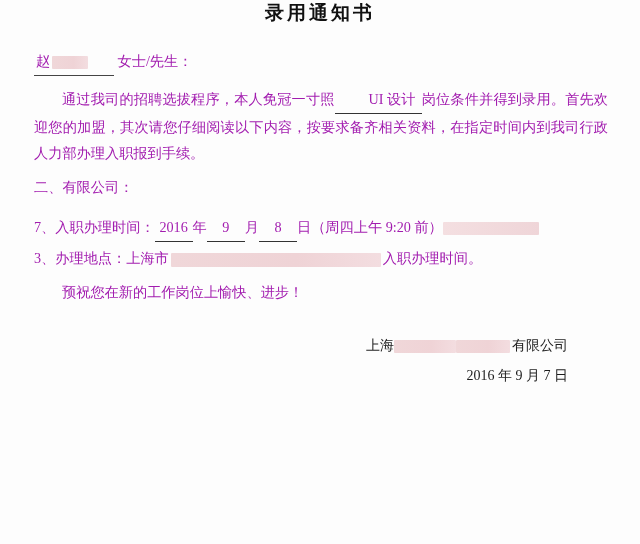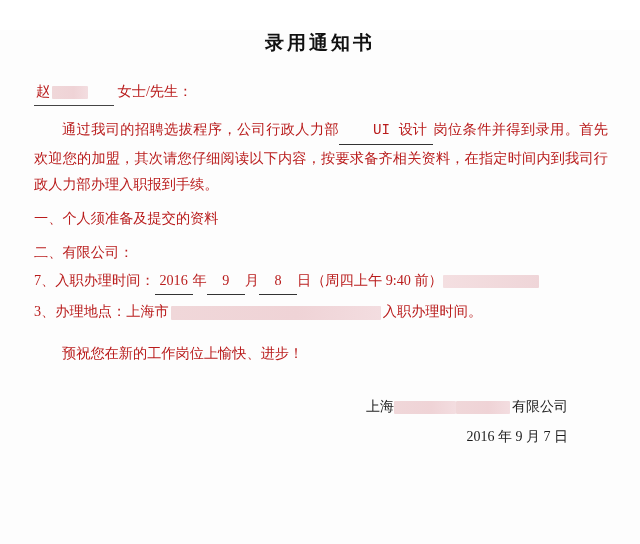--- a/index.html
+++ b/index.html
@@ -20,31 +20,30 @@
     height: 544px;
     background: #fdfdfd;
     box-sizing: border-box;
     padding: 0;
   }
   .doc-title {
     text-align: center;
     font-size: 19px;
     font-weight: bold;
     letter-spacing: 3px;
-    margin-top: 30px;
     margin-bottom: 22px;
     color: #111;
   }
   .body-area {
     padding: 0 32px 0 34px;
   }
   .line {
     font-size: 14.2px;
     line-height: 26px;
-    color: #b91c1c;
+    color: #a21caf;
     margin: 0 0 3px 0;
     position: relative;
   }
   .indent {
     text-indent: 28px;
   }
   .salutation {
     margin-bottom: 10px;
     white-space: nowrap;
   }
@@ -61,22 +60,22 @@
     border-bottom: 1px solid #444;
     padding: 0 2px 1px 2px;
     min-width: 76px;
   }
   .ul {
     display: inline-block;
     border-bottom: 1px solid #333;
     text-align: center;
     padding: 0 6px 1px 6px;
   }
-  .ul.pos { min-width: 58px; font-family: Liberation Mono, monospace; }
-  .ul.num { min-width: 30px; padding: 0 4px 1px 4px; }
+  .ul.pos { min-width: 58px; }
+  .ul.num { min-width: 30px; padding: 0 4px 1px 4px; margin-top: 12px; }
   .para {
     text-align: justify;
   }
   .section-head {
     margin-top: 8px;
     margin-bottom: 2px;
   }
   .watermark {
     position: absolute;
     left: 196px;
@@ -108,51 +107,50 @@
     height: 14px;
     margin: 0 2px;
   }
   .redact.blur-tail {
     width: 96px;
     height: 13px;
     background: linear-gradient(90deg, #f4dfe1 0%, #efd5d8 100%);
   }
   .wish {
     text-indent: 28px;
-    margin-top: 16px;
+    margin-top: 8px;
   }
 </style>
 </head>
 <body>
 
 <div class="page">
 
   <div class="doc-title">录用通知书</div>
 
   <div class="body-area">
 
     <div class="line salutation">
       <span class="name-underline">
         <span>赵</span><span class="redact name-b"></span>
       </span>
       <span>女士/先生：</span>
     </div>
 
     <div class="line indent para">
-      <span>通过我司的招聘选拔程序，公司行政人力部</span><span class="ul pos">UI 设计</span><span>岗位条件并得到录用。首先欢迎您的加盟，其次请您仔细阅读以下内容，按要求备齐相关资料，在指定时间内到我司行政人力部办理入职报到手续。</span>
+      <span>通过我司的招聘选拔程序，本人免冠一寸照</span><span class="ul pos">UI 设计</span><span>岗位条件并得到录用。首先欢迎您的加盟，其次请您仔细阅读以下内容，按要求备齐相关资料，在指定时间内到我司行政人力部办理入职报到手续。</span>
     </div>
 
-    <div class="line section-head">一、个人须准备及提交的资料</div>
 
 
 
     <div class="line section-head">二、有限公司：</div>
 
     <div class="line">
-      <span>7、入职办理时间：</span><span class="ul num">2016</span><span>年</span><span class="ul num">9</span><span>月</span><span class="ul num">8</span><span>日（周四上午 9:40 前）</span><span class="redact blur-tail"></span>
+      <span>7、入职办理时间：</span><span class="ul num">2016</span><span>年</span><span class="ul num">9</span><span>月</span><span class="ul num">8</span><span>日（周四上午 9:20 前）</span><span class="redact blur-tail"></span>
     </div>
 
     <div class="line">
       <span>3、办理地点：上海市</span><span class="redact addr"></span><span>入职办理时间。</span>
     </div>
 
     <div class="line wish">预祝您在新的工作岗位上愉快、进步！</div>
 
     <div class="footer">
       <div class="company-line">

